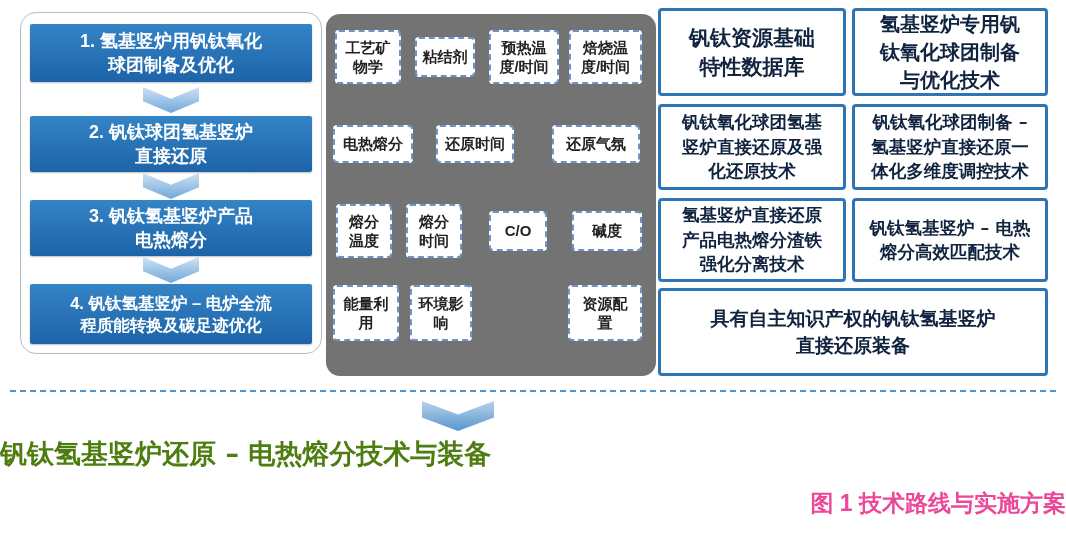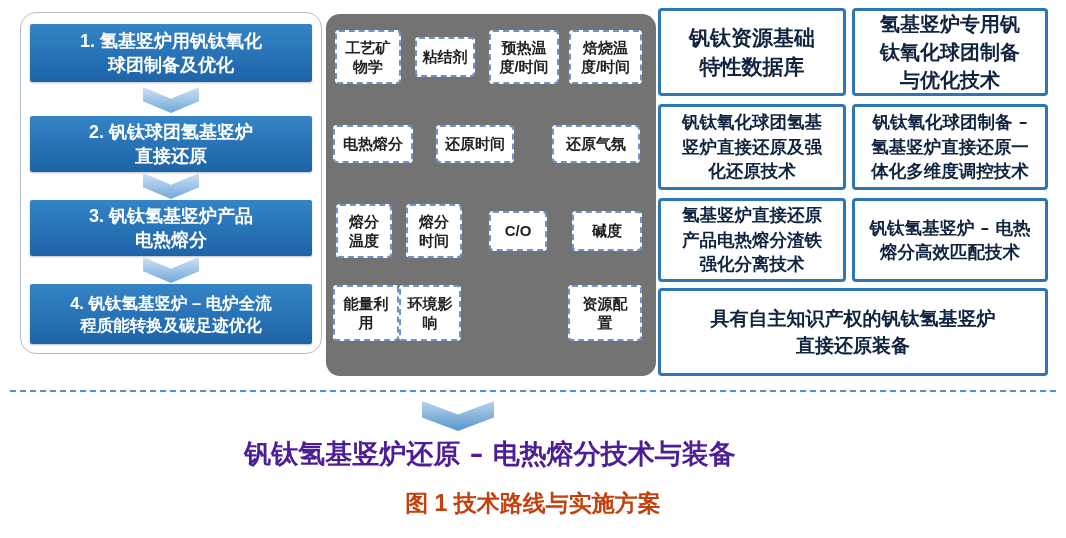--- a/index.html
+++ b/index.html
@@ -35,21 +35,21 @@
   #f13{left:163px;top:16px;width:70px;height:54px}
   #f14{left:243px;top:16px;width:73px;height:54px}
   #f21{left:7px;top:111px;width:80px;height:38px}
   #f22{left:110px;top:111px;width:78px;height:38px}
   #f23{left:226px;top:111px;width:88px;height:38px}
   #f31{left:10px;top:190px;width:56px;height:54px}
   #f32{left:80px;top:190px;width:56px;height:54px}
   #f33{left:163px;top:197px;width:58px;height:40px}
   #f34{left:246px;top:197px;width:70px;height:40px}
   #f41{left:7px;top:271px;width:66px;height:56px}
-  #f42{left:73px;top:271px;width:62px;height:56px}
+  #f42{left:84px;top:271px;width:62px;height:56px}
   #f43{left:161px;top:271px;width:64px;height:56px}
   #f44{left:242px;top:271px;width:74px;height:56px}
 
   
   .obox{position:absolute;background:#fff;border:3px solid #2e75b6;border-radius:4px;
     display:flex;align-items:center;justify-content:center;text-align:center;
     font-weight:bold;color:#10233f;font-family:"DejaVu Serif",serif;
     white-space:pre-line;line-height:1.4}
   #o1a{left:658px;top:8px;width:188px;height:88px;font-size:21px}
   #o1b{left:852px;top:8px;width:196px;height:88px;font-size:20px}
@@ -58,24 +58,24 @@
   #o3a{left:658px;top:198px;width:188px;height:84px;font-size:17.5px}
   #o3b{left:852px;top:198px;width:196px;height:84px;font-size:17.5px}
   #o4{left:658px;top:288px;width:390px;height:88px;font-size:19px}
 
   
   .divider{position:absolute;left:10px;top:390px;width:1046px;height:0;
     border-top:2.5px dashed #4e94cc}
   .bigchev{position:absolute;left:422px;top:401px;width:72px;height:30px;
     background:linear-gradient(180deg,#b7d3eb,#5795cd);
     clip-path:polygon(0 0,50% 45%,100% 0,100% 55%,50% 100%,0 55%)}
-  .result{position:absolute;left:0;top:436px;width:980px;text-align:center;
-    color:#4c1d95;font-family:"DejaVu Serif",serif;font-weight:bold;font-size:27px}
-  .caption{position:absolute;left:0;top:488px;width:1066px;text-align:center;
-    color:#c2410c;font-weight:bold;font-size:23px}
+  .result{position:absolute;left:0;top:436px;width:980px;
+    color:#4d7c0f;font-family:"DejaVu Serif",serif;font-weight:bold;font-size:27px}
+  .caption{position:absolute;left:0;top:488px;width:1066px;text-align:right;
+    color:#ec4899;font-weight:bold;font-size:23px}
 </style>
 </head>
 <body>
 
 <div class="diagram">
 
   <div class="steps-frame"></div>
   <div class="step" id="s1">1. 氢基竖炉用钒钛氧化
 球团制备及优化</div>
   <div class="chev" id="a1"></div>

